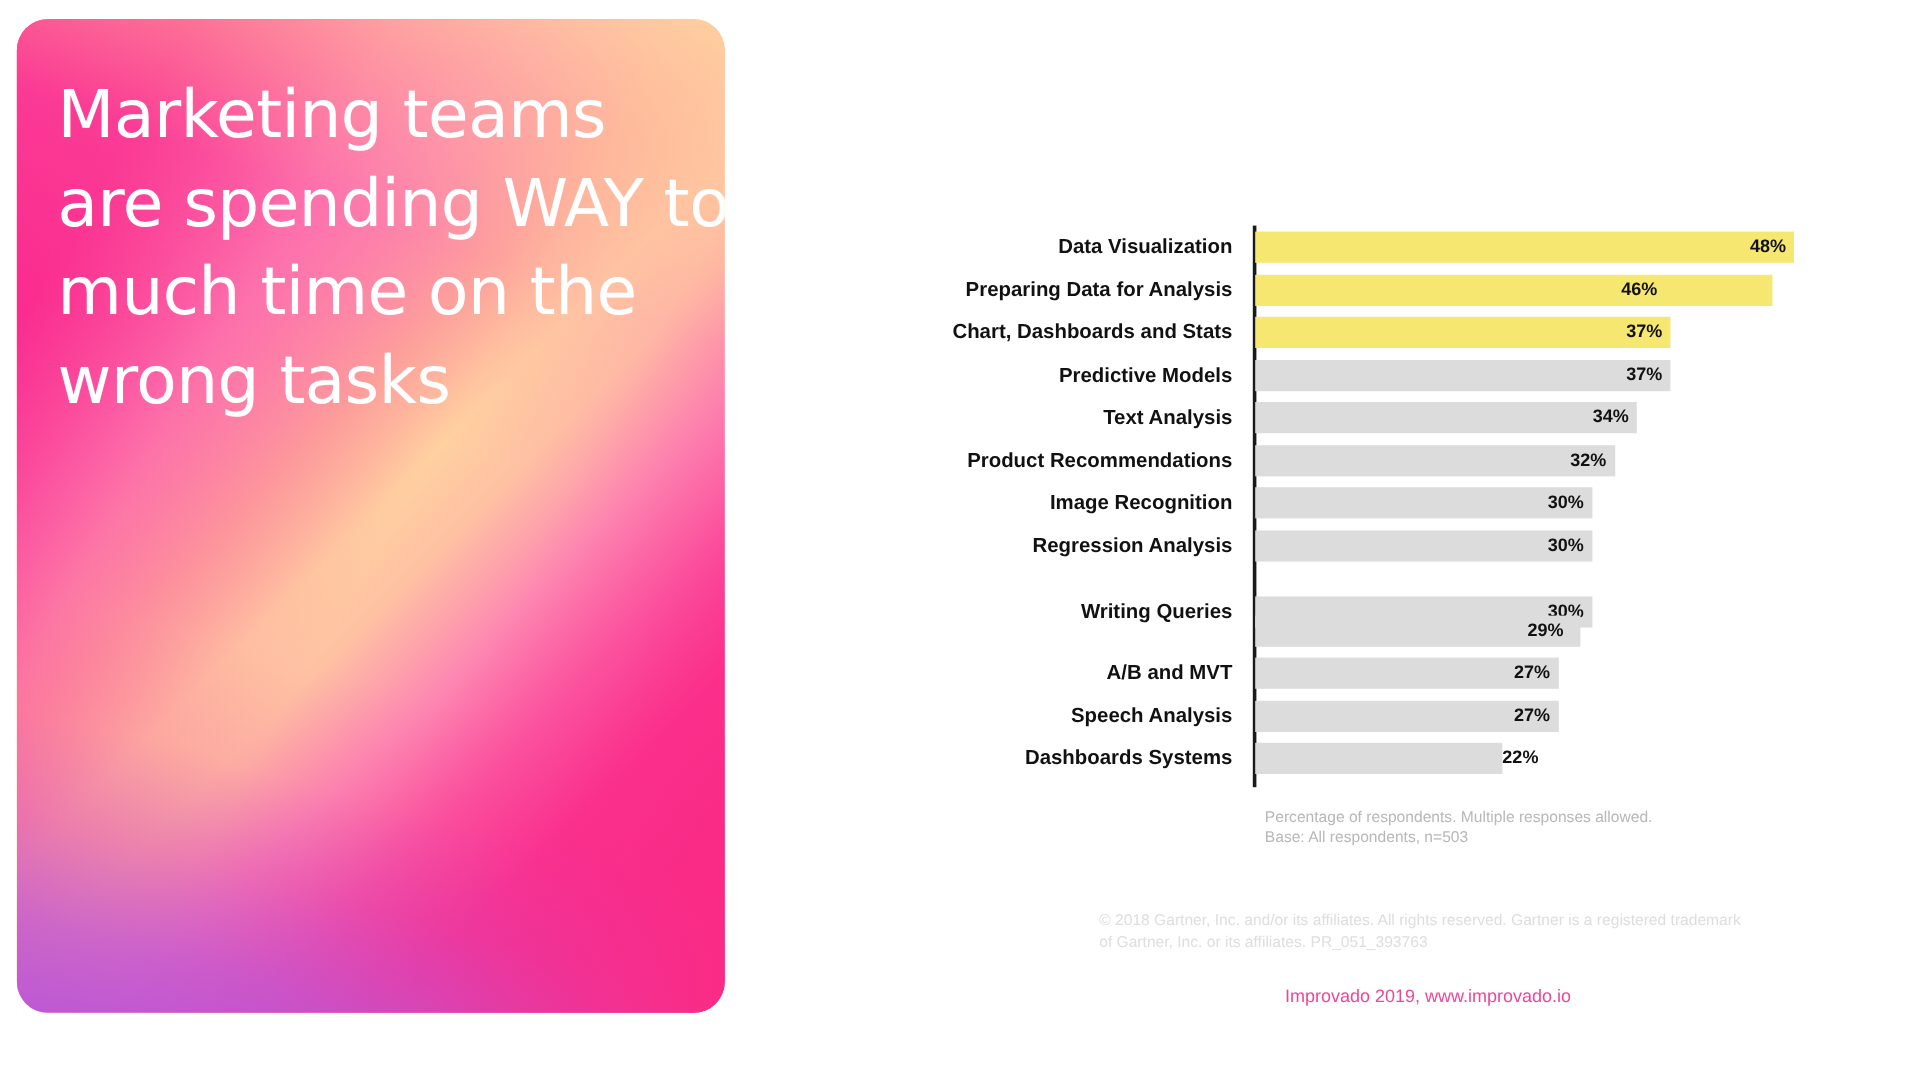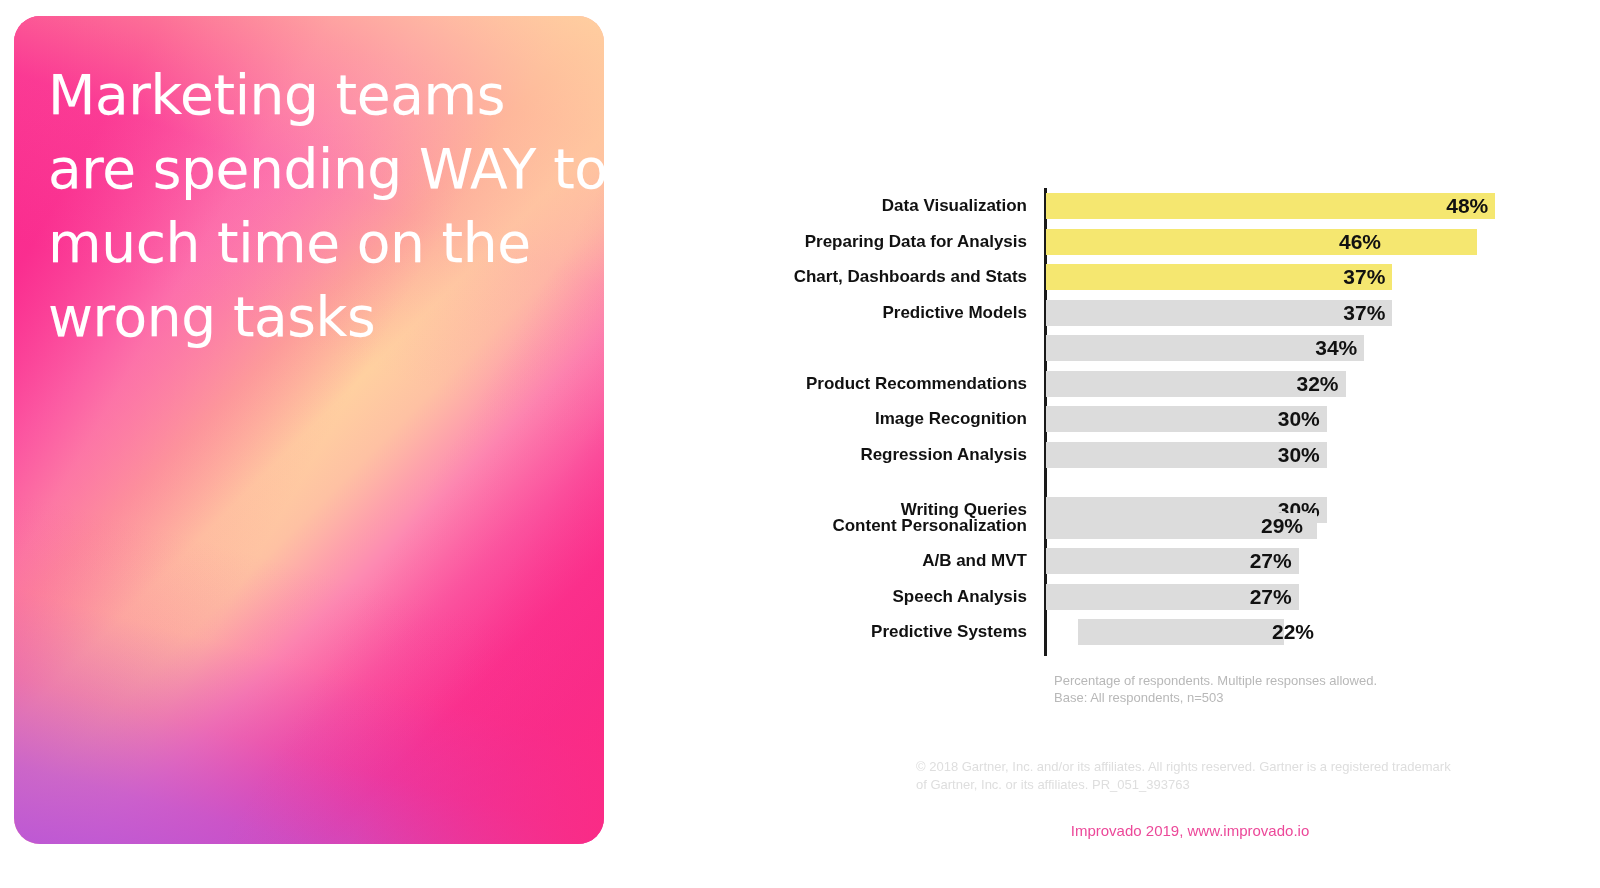--- a/index.html
+++ b/index.html
@@ -155,21 +155,21 @@
     top: 0;
     height: 26px;
   }
 
   .bar-value {
     position: absolute;
     top: 0;
     height: 26px;
     line-height: 26px;
     font-family: "Liberation Sans", sans-serif;
-    font-size: 21px;
+    font-size: 15px;
     font-weight: bold;
     color: #111111;
     padding-right: 7px;
     text-align: right;
   }
 
   #axis-line {
     position: absolute;
     left: 288px;
     top: 188px;
@@ -256,20 +256,21 @@
           </div>
         </div>
         <div class="bar-row" style="top: 299.5px;">
           <div class="bar-label">Predictive Models</div>
           <div class="bar-track" style="width: 346.32px;">
             <div class="bar-fill" style="width: 346.32px; background: rgb(220, 220, 220);"></div>
             <div class="bar-value" style="right: 0px; width: 346.32px;">37%</div>
           </div>
         </div>
         <div class="bar-row" style="top: 335px;">
+          <div class="bar-label">Text Analysis</div>
           <div class="bar-track" style="width: 318.24px;">
             <div class="bar-fill" style="width: 318.24px; background: rgb(220, 220, 220);"></div>
             <div class="bar-value" style="right: 0px; width: 318.24px; padding-left: 44px;">34%</div>
           </div>
         </div>
         <div class="bar-row" style="top: 370.5px;">
           <div class="bar-label">Product Recommendations</div>
           <div class="bar-track" style="width: 299.52px;">
             <div class="bar-fill" style="width: 299.52px; background: rgb(220, 220, 220);"></div>
             <div class="bar-value" style="right: 0px; width: 299.52px;">32%</div>
@@ -290,43 +291,42 @@
           </div>
         </div>
         <div class="bar-row" style="top: 497px;">
           <div class="bar-label">Writing Queries</div>
           <div class="bar-track" style="width: 280.8px;">
             <div class="bar-fill" style="width: 280.8px; background: rgb(220, 220, 220);"></div>
             <div class="bar-value" style="right: 0px; width: 280.8px;">30%</div>
           </div>
         </div>
         <div class="bar-row" style="top: 512.5px;">
-          <div class="bar-label">Content Personalization</div>
           <div class="bar-track" style="width: 264px;">
             <div class="bar-fill" style="width: 271.44px; background: rgb(220, 220, 220);"></div>
             <div class="bar-value" style="right: 0px; width: 271.44px;">29%</div>
           </div>
         </div>
         <div class="bar-row" style="top: 548px;">
           <div class="bar-label">A/B and MVT</div>
           <div class="bar-track" style="width: 252.72px;">
             <div class="bar-fill" style="width: 252.72px; background: rgb(220, 220, 220);"></div>
             <div class="bar-value" style="right: 0px; width: 252.72px;">27%</div>
           </div>
         </div>
         <div class="bar-row" style="top: 583.5px;">
           <div class="bar-label">Speech Analysis</div>
           <div class="bar-track" style="width: 252.72px;">
             <div class="bar-fill" style="width: 252.72px; background: rgb(220, 220, 220);"></div>
             <div class="bar-value" style="right: 0px; width: 252.72px;">27%</div>
           </div>
         </div>
         <div class="bar-row" style="top: 619px;">
-          <div class="bar-label">Predictive Systems</div>
-          <div class="bar-track" style="width: 243px; margin-left: 32px;">
+          <div class="bar-label">Dashboards Systems</div>
+          <div class="bar-track" style="width: 243px;">
             <div class="bar-fill" style="width: 205.92px; background: rgb(220, 220, 220);"></div>
             <div class="bar-value" style="right: 0px; width: 205.92px;">22%</div>
           </div>
         </div>
       </div>
 
     <div id="chart-note">Percentage of respondents. Multiple responses allowed.
 Base: All respondents, n=503</div>
 
     <div id="gartner-copyright">© 2018 Gartner, Inc. and/or its affiliates. All rights reserved. Gartner is a registered trademark

